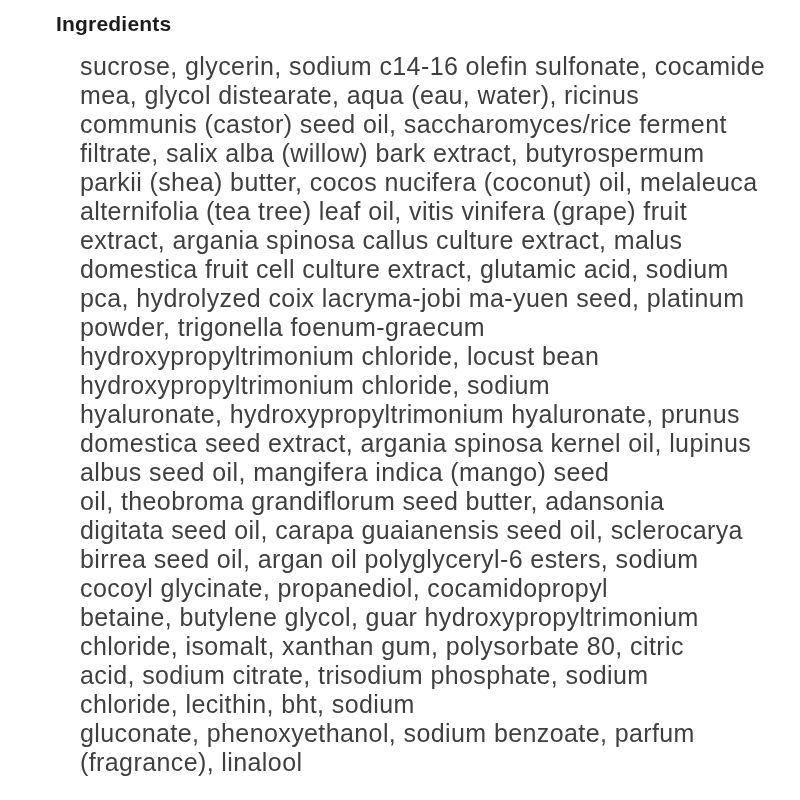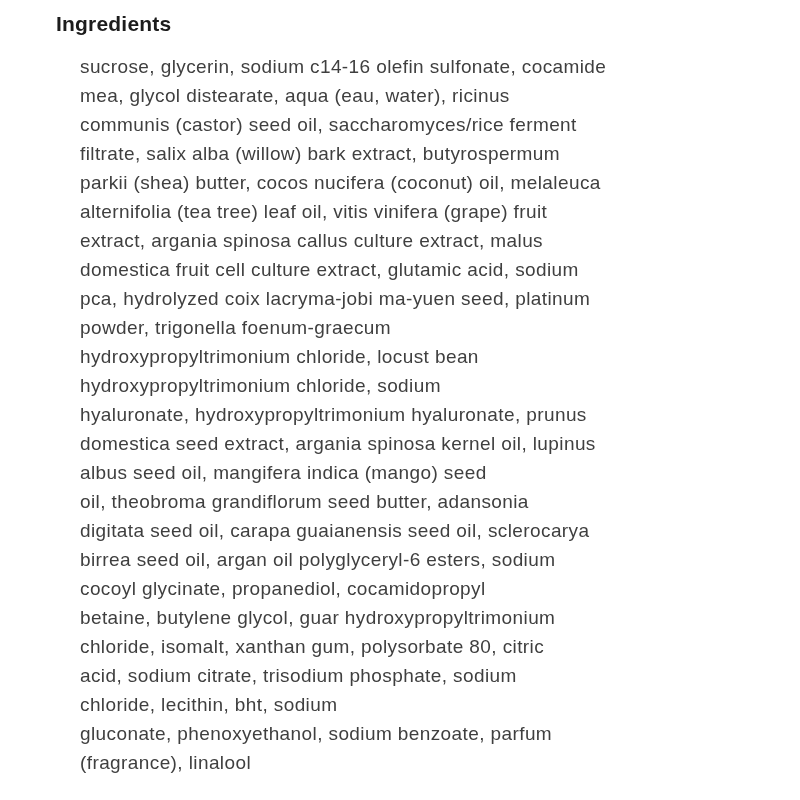--- a/index.html
+++ b/index.html
@@ -23,21 +23,21 @@
     margin: 0;
     font-size: 21px;
     font-weight: 700;
     color: #1c1c1c;
     letter-spacing: 0.2px;
     line-height: 26px;
   }
   .ingredients-text {
     margin-top: 15px;
     padding-left: 24px;
-    font-size: 19px;
+    font-size: 25px;
     font-weight: 400;
     color: #3f3f3f;
     letter-spacing: 0.4px;
     line-height: 29px;
     white-space: pre;
   }
 </style>
 </head>
 <body>
 

